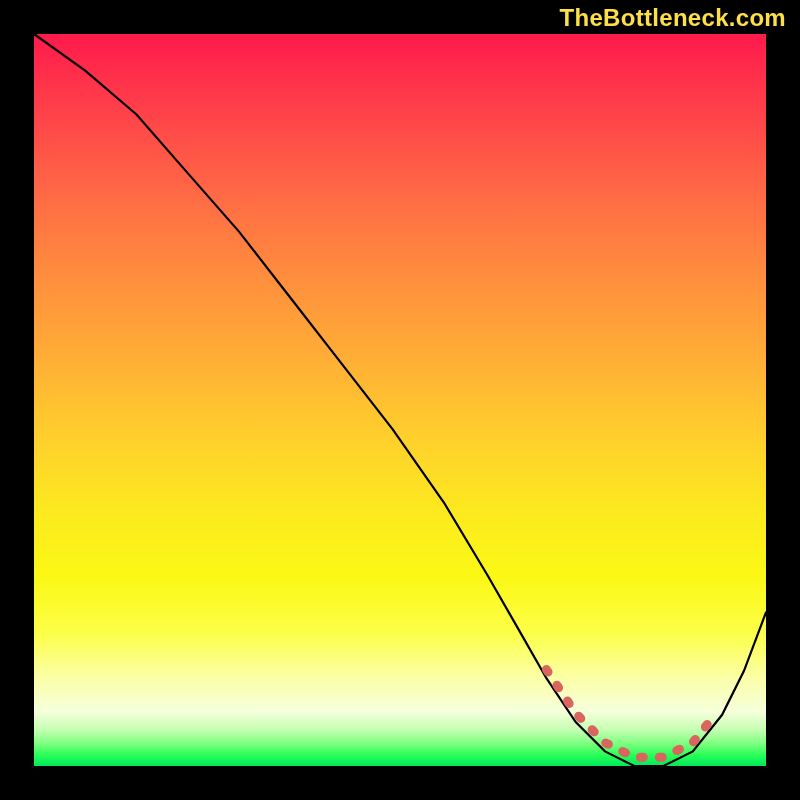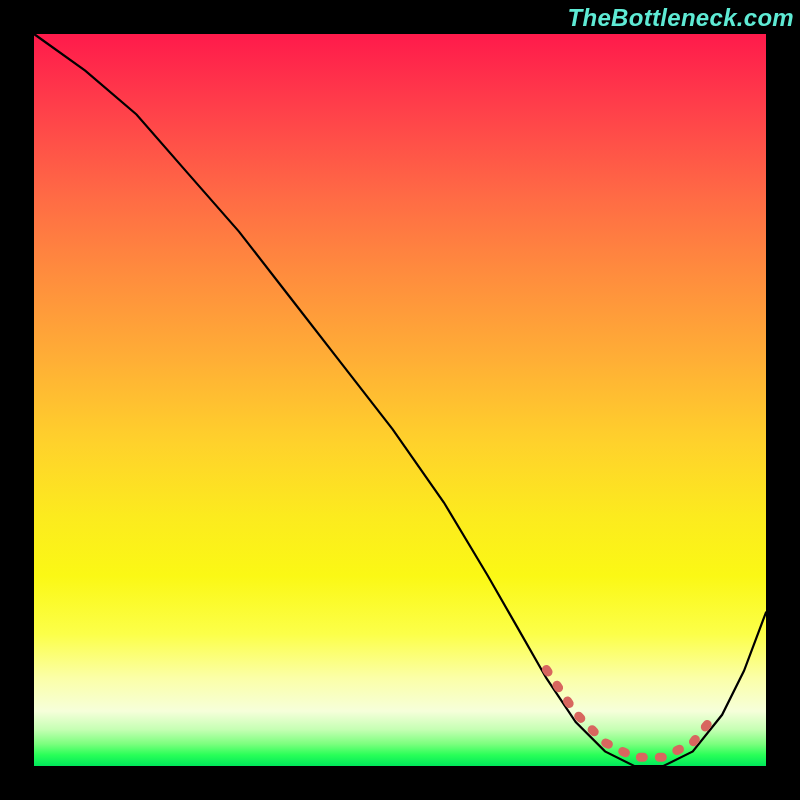--- a/index.html
+++ b/index.html
@@ -13,27 +13,26 @@
   }
   .frame {
     position: relative;
     width: 800px;
     height: 800px;
     background: #000;
   }
   .attribution {
     position: absolute;
     top: 4px;
-    right: 6px;
-    color: #5eead4;
+    right: 14px;
+    color: #fde047;
     font-size: 24px;
     font-weight: 600;
     letter-spacing: 0.3px;
     user-select: none;
-    font-style: italic;
   }
   
   .plot {
     position: absolute;
     left: 34px;
     top: 34px;
     width: 732px;   
     height: 732px;
     
     background:

